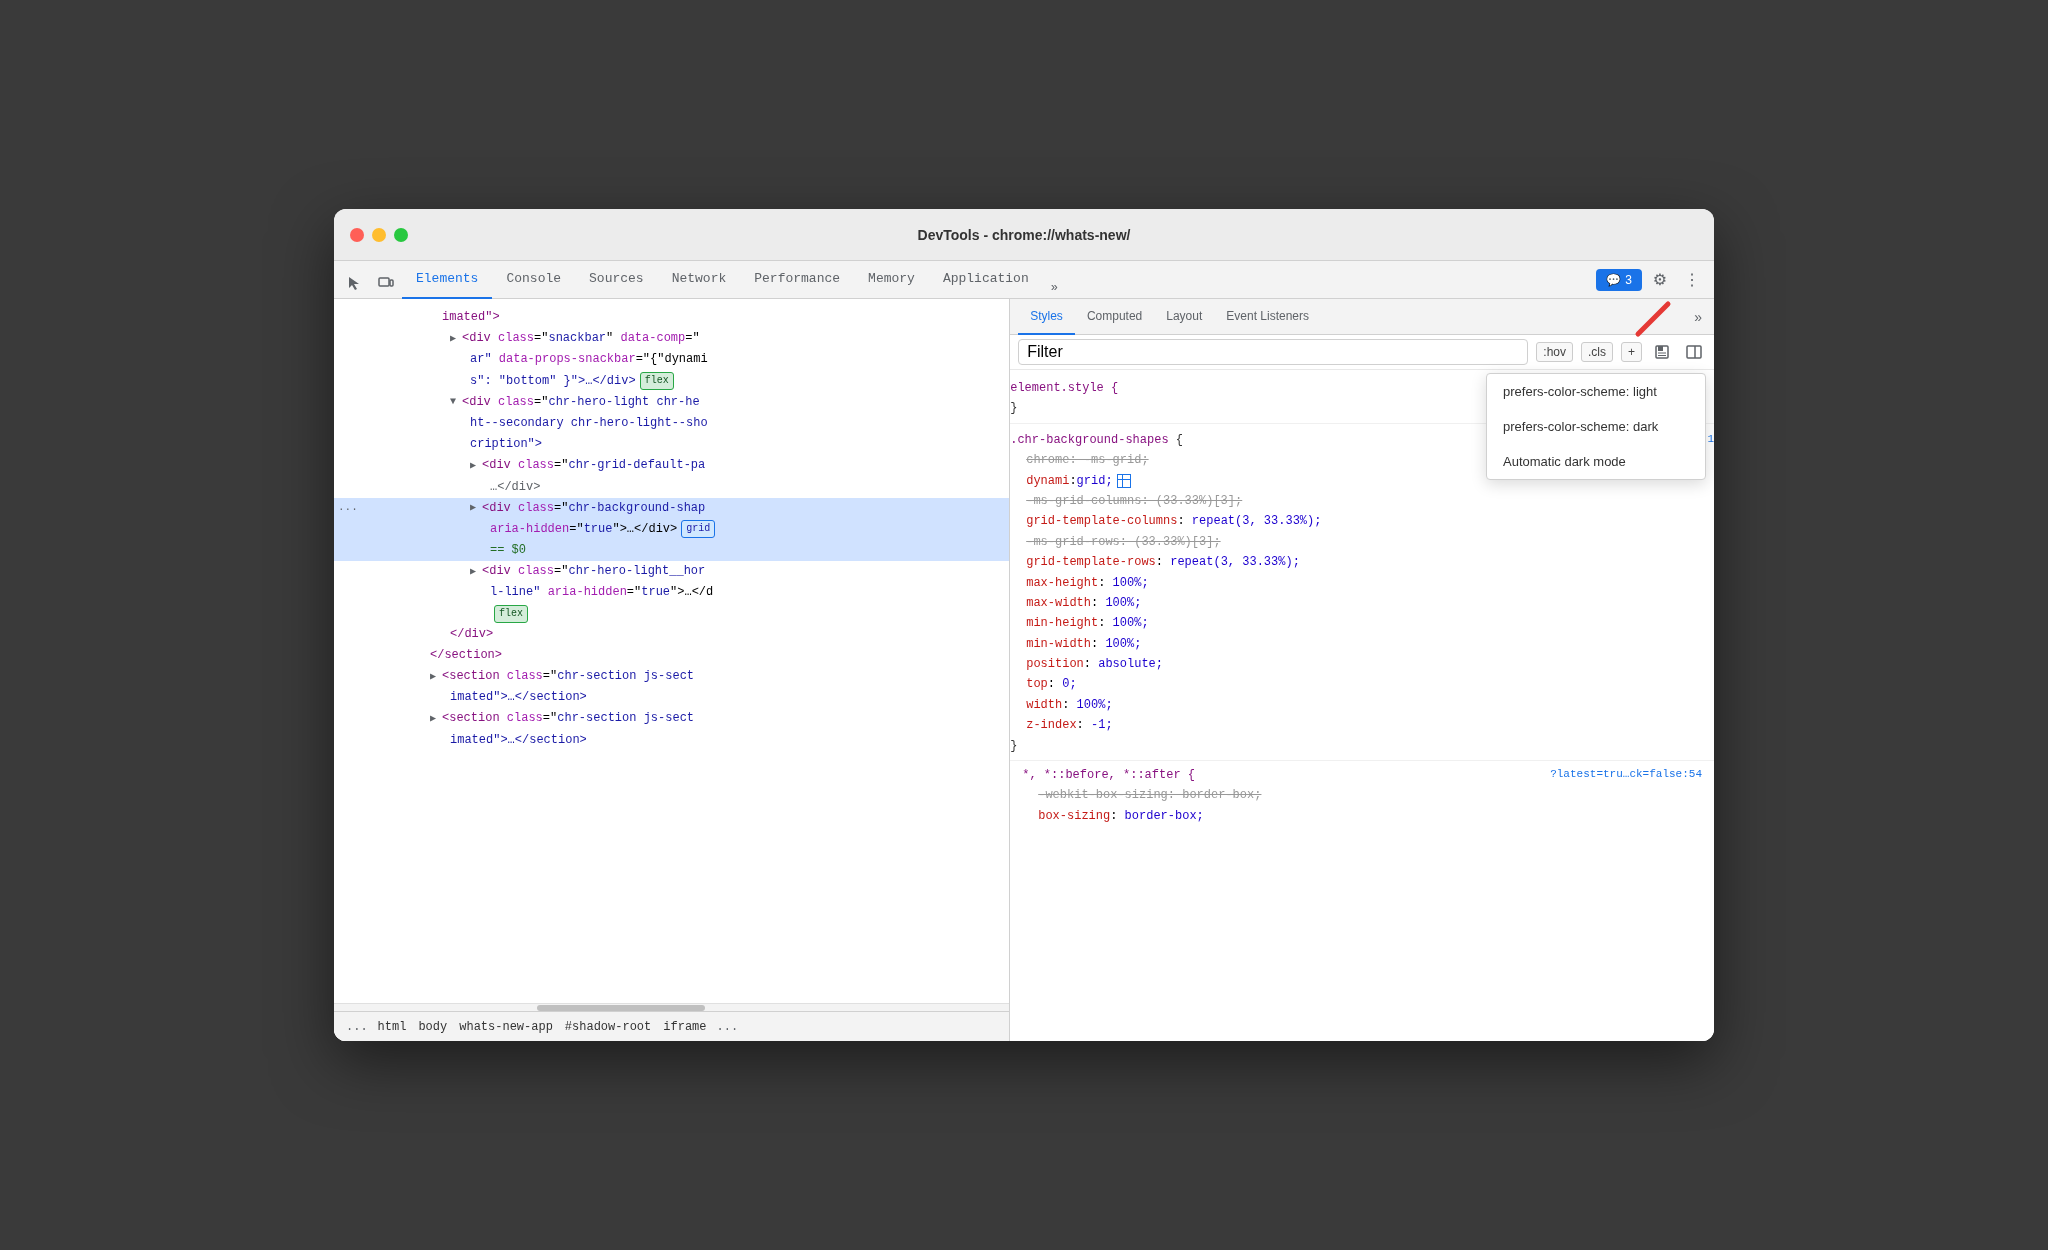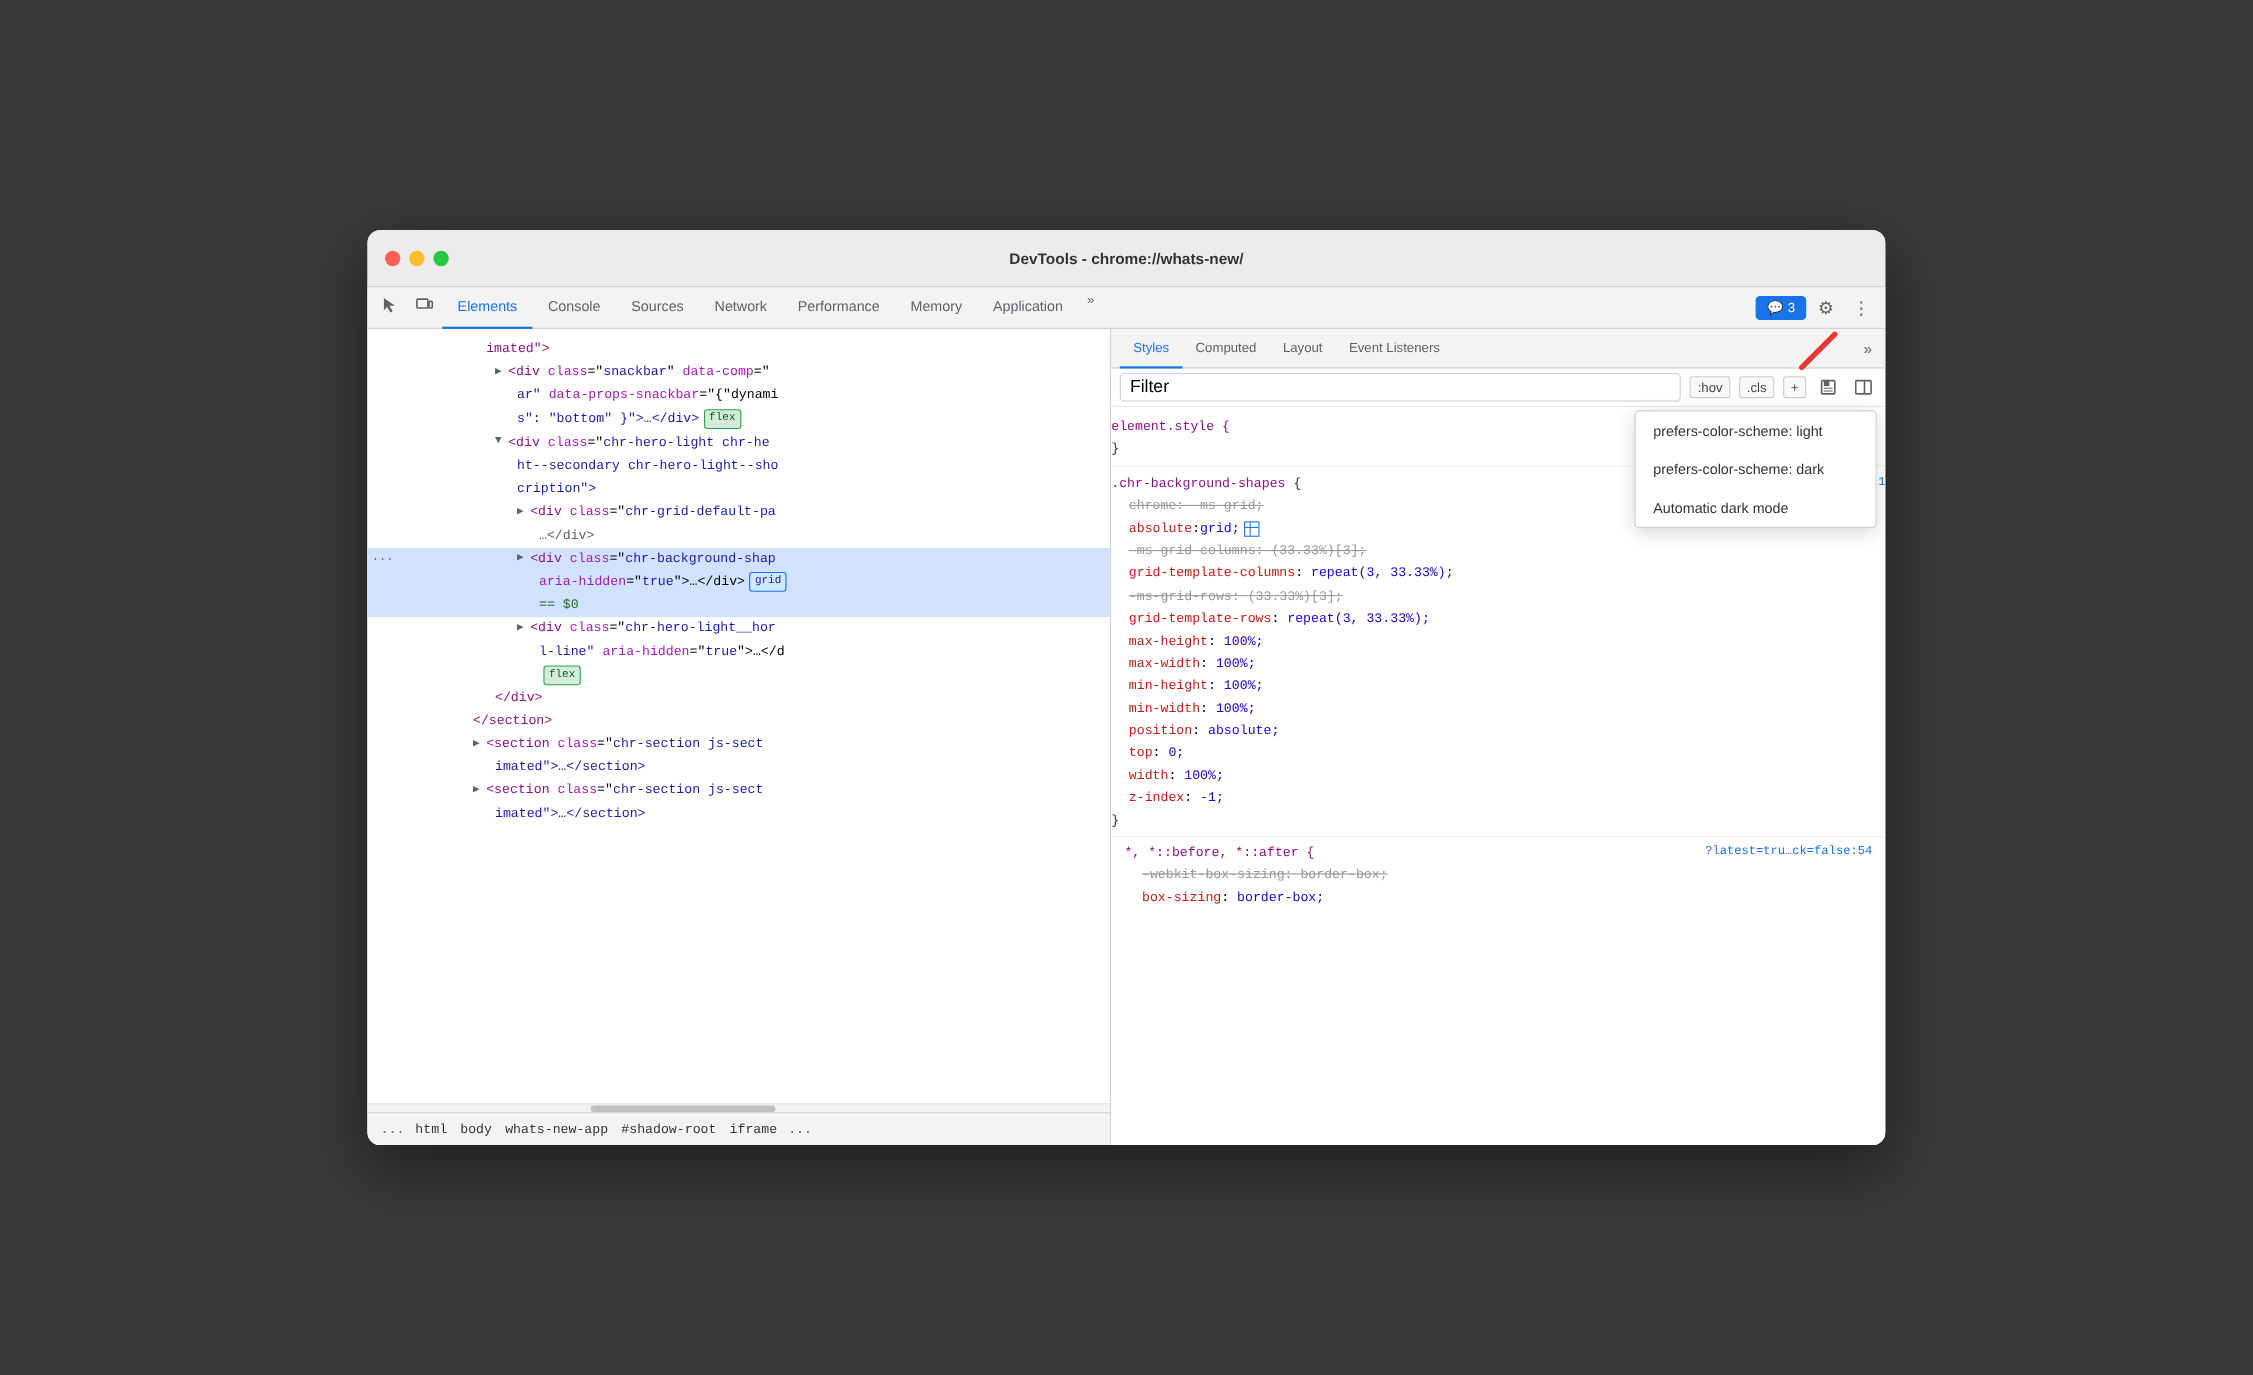--- a/index.html
+++ b/index.html
@@ -69,23 +69,24 @@
       display: flex;
       align-items: center;
       background: #f3f3f3;
       border-bottom: 1px solid #d0d0d0;
       height: 38px;
       padding: 0 4px;
       flex-shrink: 0;
     }
     .tab-bar-left {
       display: flex;
-      align-items: flex-start;
+      align-items: flex-end;
       gap: 0;
       flex: 1;
+      font-family: Liberation Mono, monospace;
     }
     .tab-icon-btn {
       width: 32px;
       height: 32px;
       display: flex;
       align-items: center;
       justify-content: center;
       cursor: pointer;
       color: #5f6368;
       font-size: 16px;
@@ -744,21 +745,21 @@
               <span class="style-selector">.chr-background-shapes</span>
               <span class="style-source">n.css:1</span>
               <span class="style-brace"> {</span>
             </div>
 
             <div style="padding-left:16px">
               <span class="style-prop-strikethrough">chrome: -ms-grid;</span>
             </div>
 
             <div style="padding-left:16px;display:flex;align-items:center;">
-              <span class="style-prop">absolute</span>
+              <span class="style-prop">dynami</span>
                 <span>: </span>
                 <span class="style-value">grid;</span>
               <span class="grid-icon"></span>
             </div>
 
             <div style="padding-left:16px">
               <span class="style-prop-strikethrough">-ms-grid-columns: (33.33%)[3];</span>
             </div>
 
             <div style="padding-left:16px">

